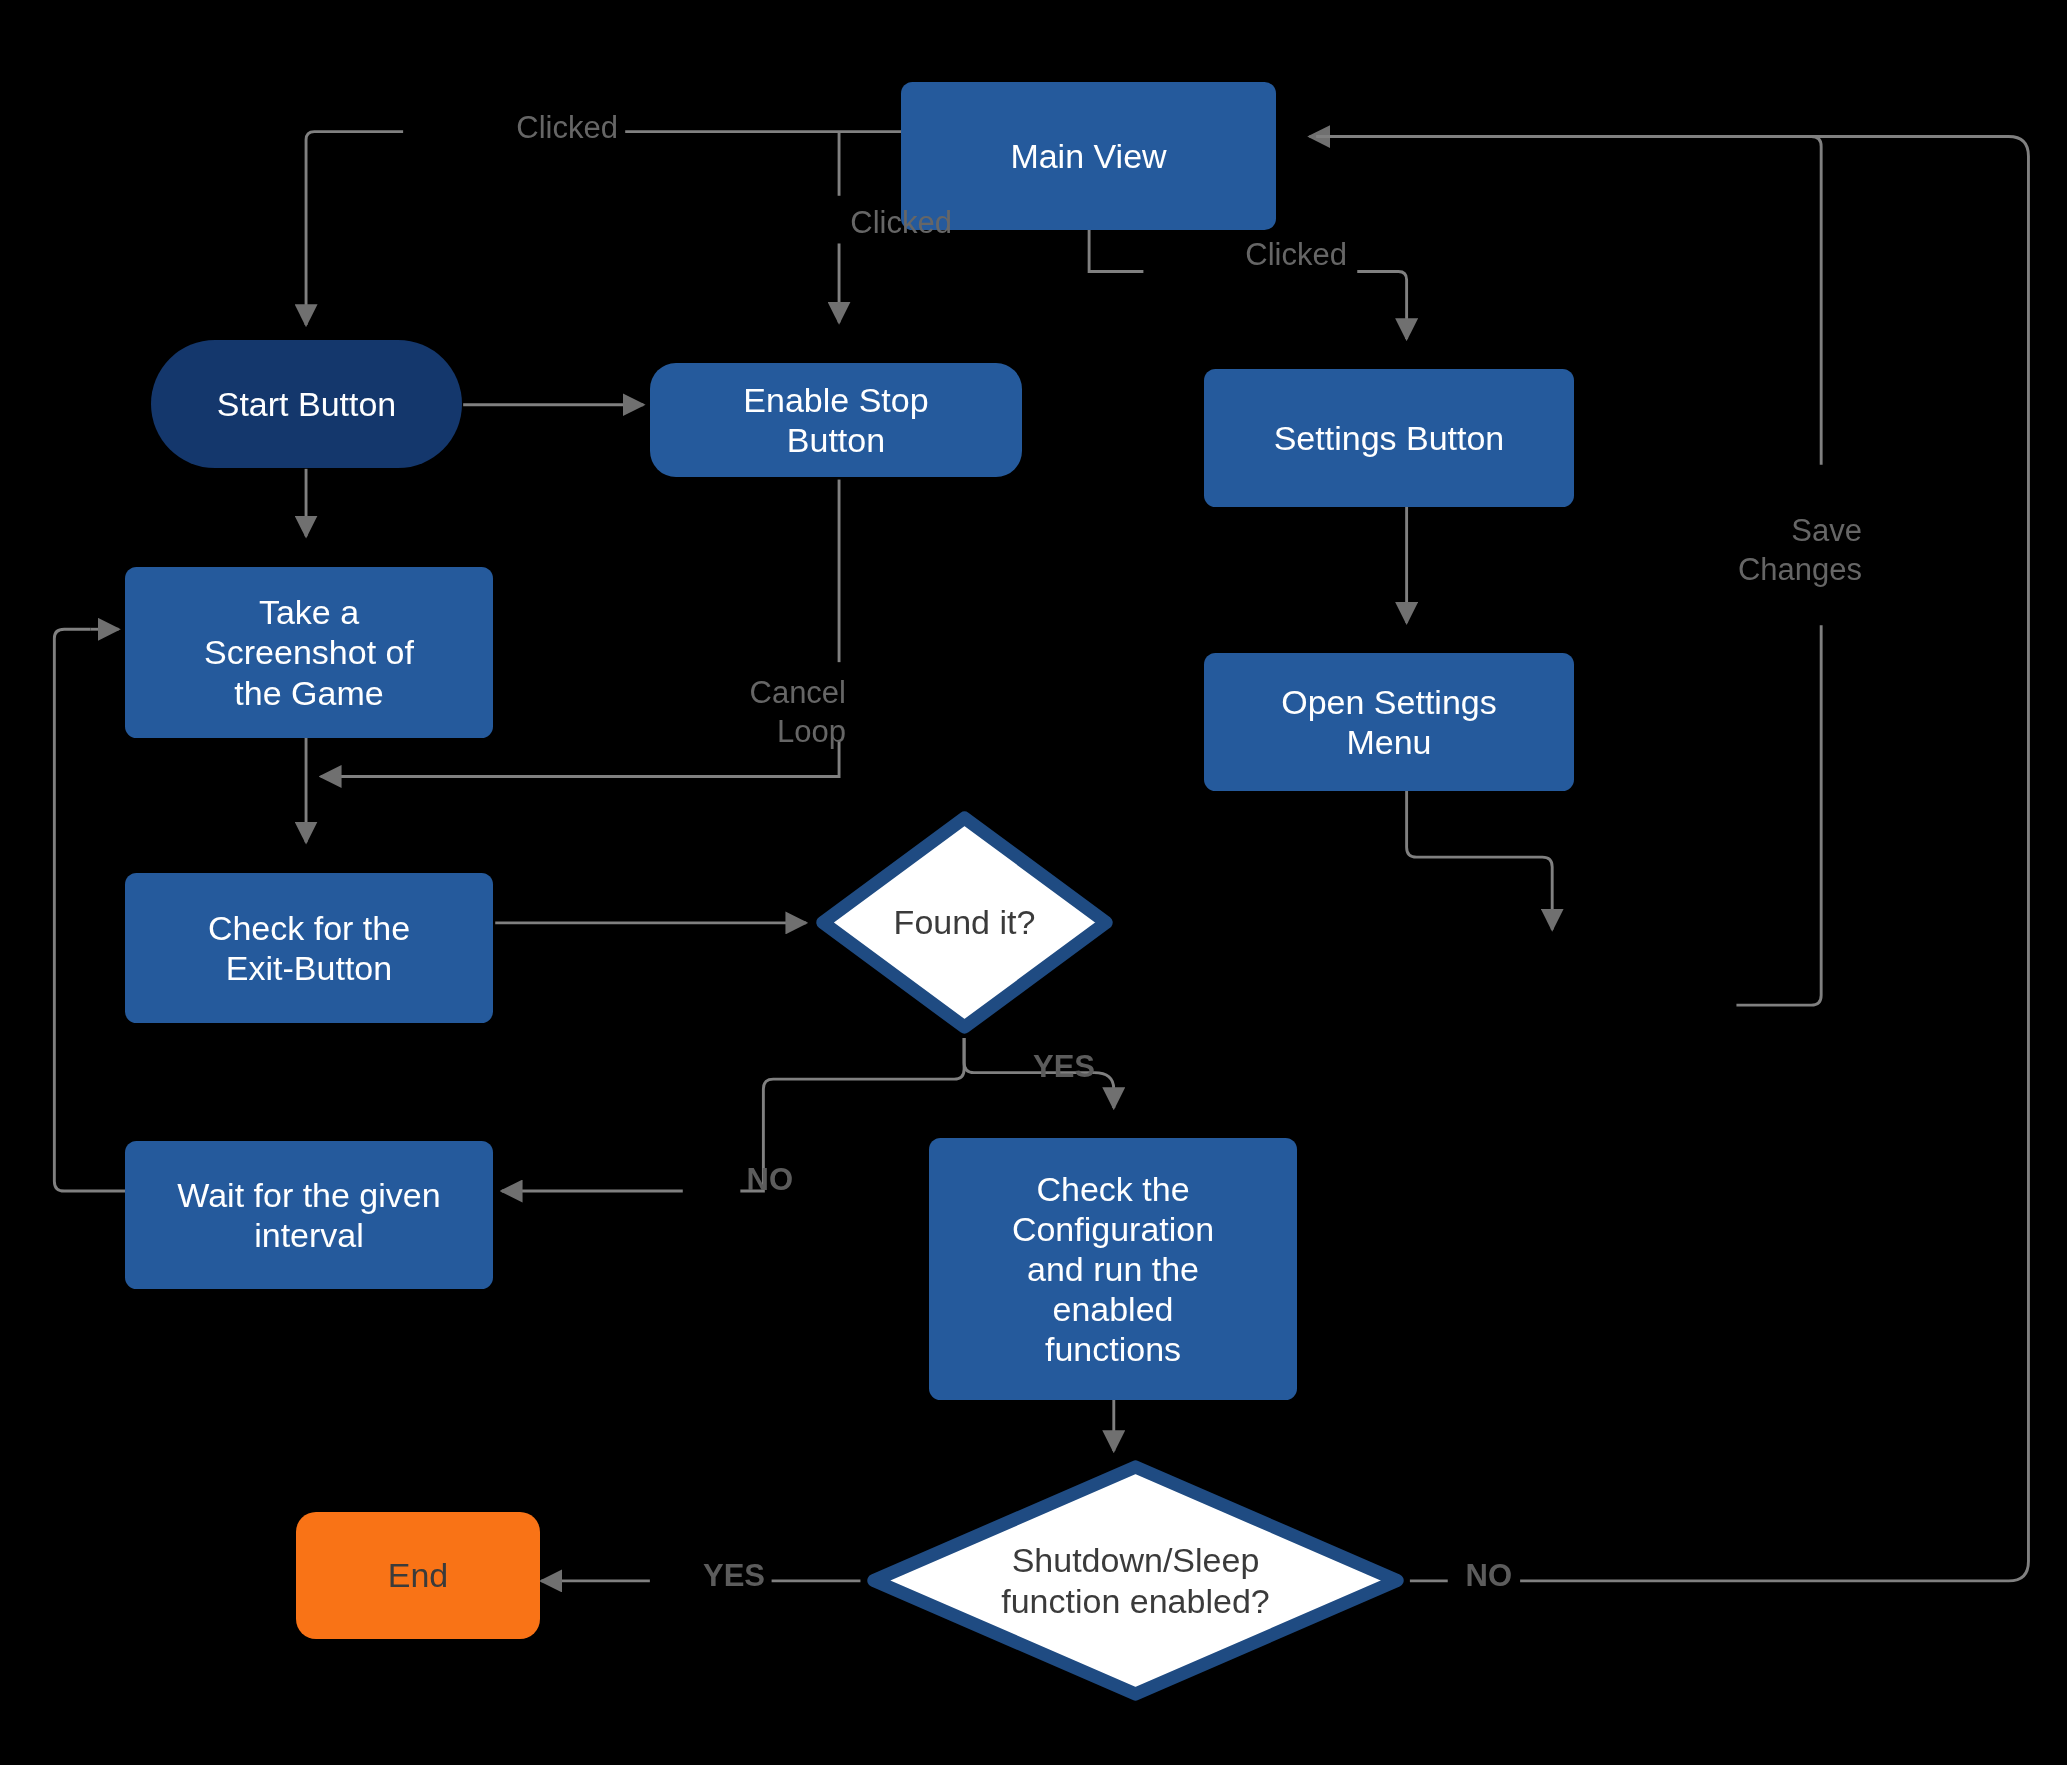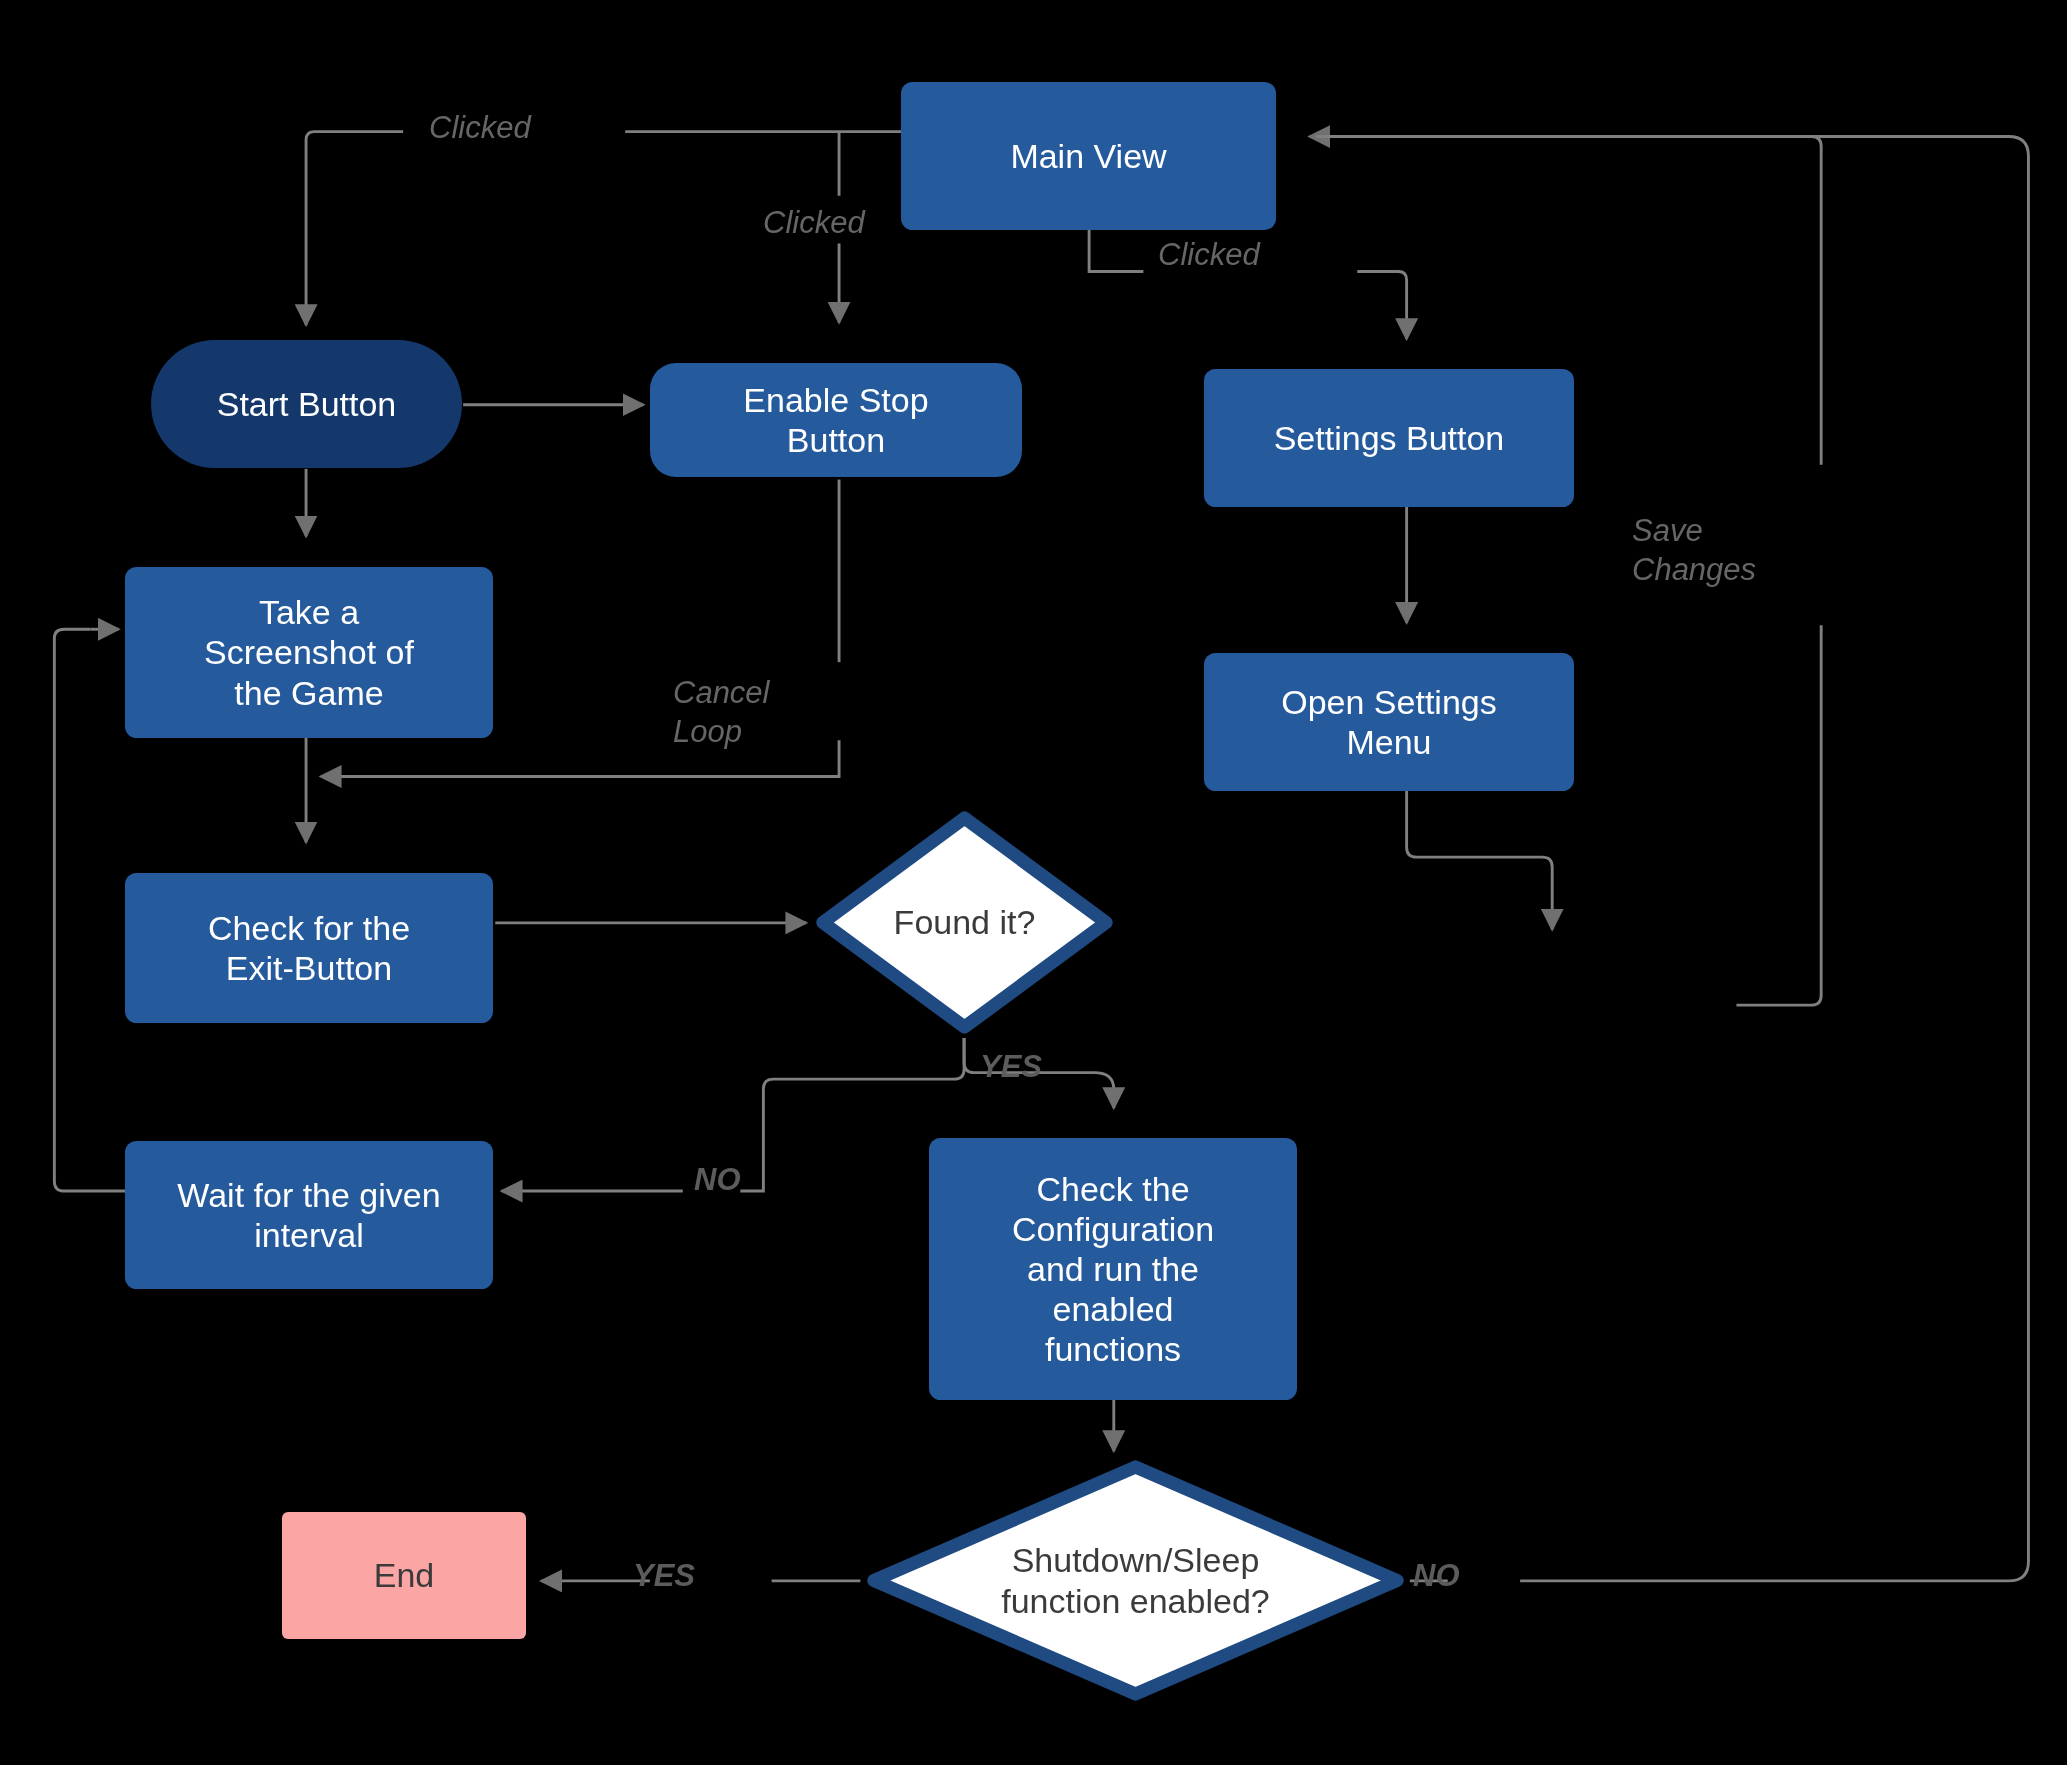--- a/index.html
+++ b/index.html
@@ -37,23 +37,24 @@
   .proc {
     background: #255A9C;
     border-radius: 11.5px;
     margin-top: 24px;
   }
   .start-node {
     background: #14376C;
     border-radius: 164px;
   }
   .end-node {
-    background: #fca5a5;
+    background: #f97316;
     color: #3B3B3B;
-    border-radius: 6px;
+    border-radius: 20px;
+    margin-left: 14px;
   }
   .decision {
     background: transparent;
     color: #3B3B3B;
     padding: 0;
   }
   .decision .dlabel {
     position: relative;
     z-index: 2;
     width: 100%;
@@ -67,22 +68,21 @@
     width: 100%;
     height: 100%;
     z-index: 1;
   }
   .edge-label {
     position: absolute;
     color: #666666;
     font-size: 31px;
     line-height: 1.25;
     white-space: pre;
-    text-align: left;
-    font-style: italic;
+    text-align: right;
   }
   .edge-label.bold {
     font-weight: bold;
     color: #5C5C5C;
   }
 </style>
 </head>
 <body>
 
 <div id="canvas">

